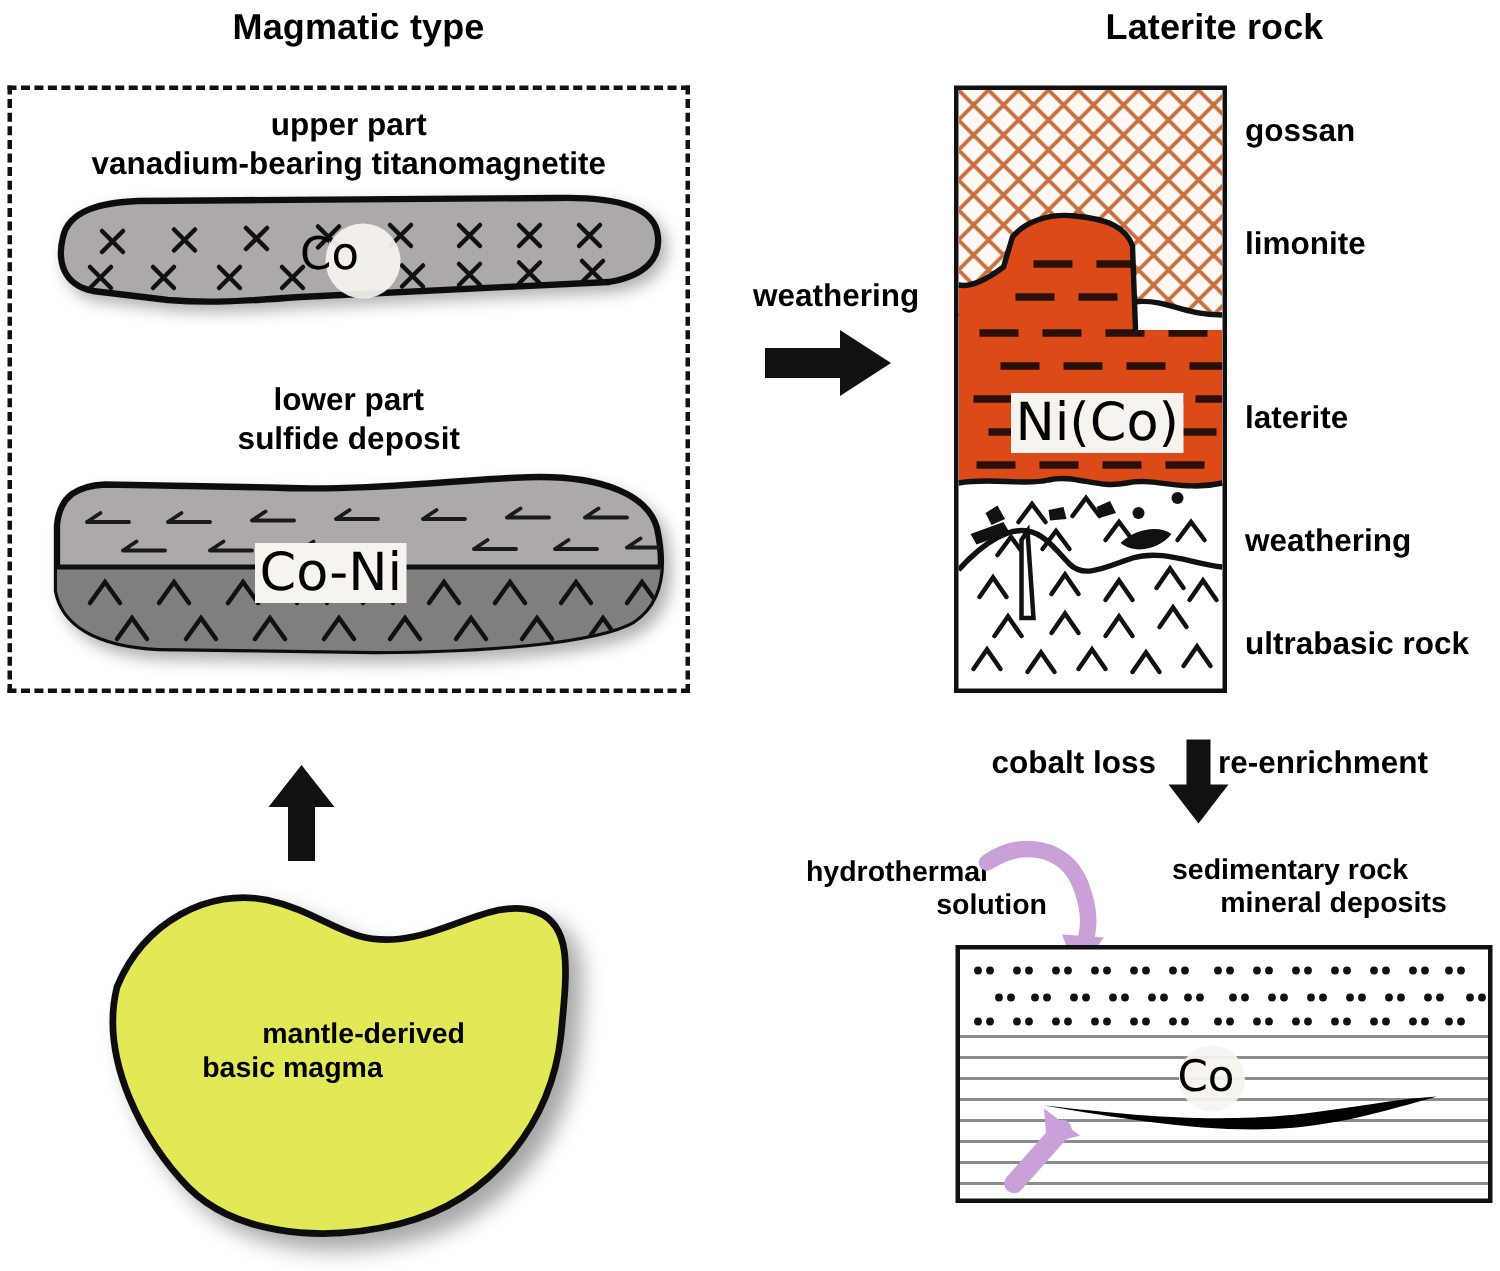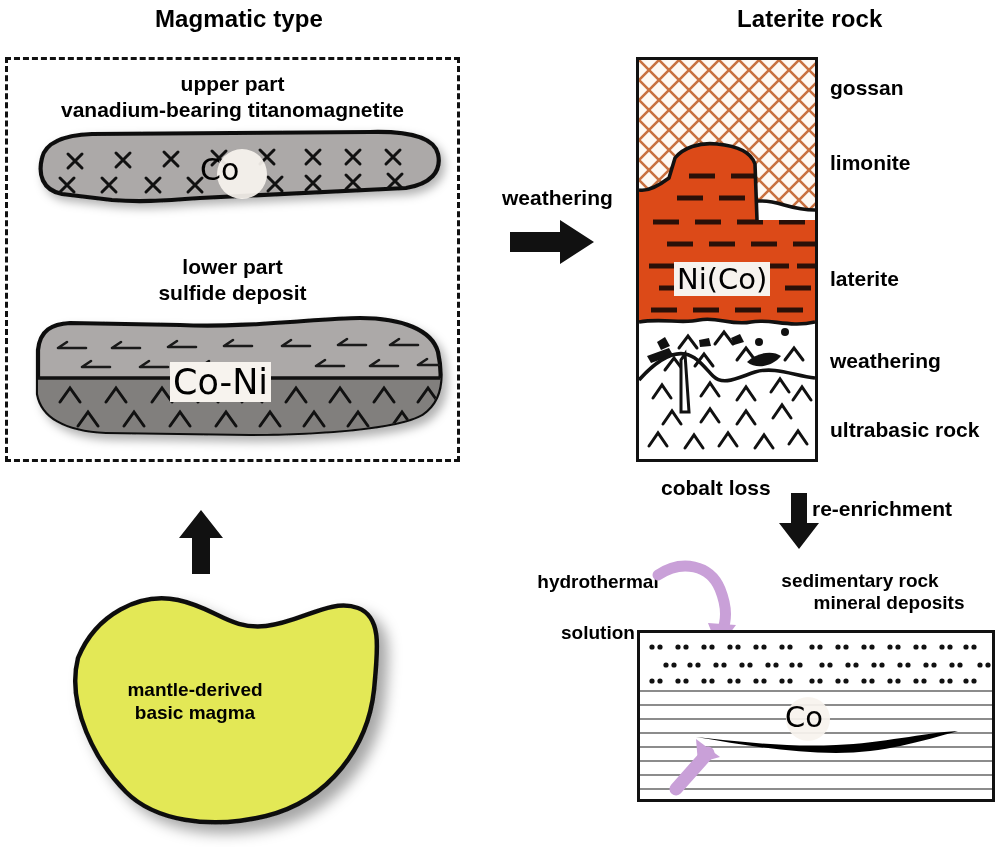--- a/index.html
+++ b/index.html
@@ -250,21 +250,21 @@
     <path d="M98,364 l9,-13 l9,13"></path>
     <path d="M134,358 l9,-13 l9,13"></path>
     <path d="M10,386 l9,-13 l9,13"></path>
     <path d="M46,388 l9,-13 l9,13"></path>
     <path d="M80,386 l9,-13 l9,13"></path>
     <path d="M116,388 l9,-13 l9,13"></path>
     <path d="M150,384 l9,-13 l9,13"></path>
   </g>
 </svg>
 </div>
-<div class="abs chip" style="left:674px;top:262px;font-size:29px;">Ni(Co)</div>
+<div class="abs chip" style="left:674px;top:262px;font-size:35px;">Ni(Co)</div>
 
 <div class="abs lbl" style="left:830px;top:76px;">gossan</div>
 <div class="abs lbl" style="left:830px;top:151px;">limonite</div>
 <div class="abs lbl" style="left:830px;top:267px;">laterite</div>
 <div class="abs lbl" style="left:830px;top:349px;">weathering</div>
 <div class="abs lbl" style="left:830px;top:418px;">ultrabasic rock</div>
 
 <div class="abs" style="left:176px;top:508px;">
 <svg width="50" height="68" viewBox="0 0 50 68">
   <path d="M25,2 L47,30 L34,30 L34,66 L16,66 L16,30 L3,30 Z" fill="#111"></path>
@@ -277,33 +277,33 @@
     <filter id="sh3" x="-20%" y="-20%" width="160%" height="160%">
       <feDropShadow dx="9" dy="9" stdDeviation="7" flood-color="#000" flood-opacity="0.35"></feDropShadow>
     </filter>
   </defs>
   <path d="M48,72 C66,28 110,6 148,14 C186,22 200,44 236,40
            C272,36 300,12 328,22 C352,31 348,62 344,104
            C338,160 300,214 236,230 C178,244 124,234 96,206
            C66,176 36,120 48,72 Z" fill="#E3E856" stroke="#111" stroke-width="4.5" stroke-linejoin="round" filter="url(#sh3)"></path>
 </svg>
 </div>
-<div class="abs lbl2" style="left:80px;top:679px;width:230px;">mantle-derived</div>
+<div class="abs lbl2" style="left:80px;top:679px;width:230px;text-align:right;">mantle-derived</div>
 <div class="abs lbl2" style="left:80px;top:702px;width:230px;">basic magma</div>
 
-<div class="abs lbl" style="left:661px;top:476px;">cobalt loss</div>
+<div class="abs lbl" style="left:661px;top:497px;">cobalt loss</div>
 <div class="abs lbl" style="left:812px;top:497px;">re-enrichment</div>
 <div class="abs" style="left:776px;top:491px;">
 <svg width="46" height="60" viewBox="0 0 46 60">
   <path d="M15,2 L31,2 L31,32 L43,32 L23,58 L3,32 L15,32 Z" fill="#111"></path>
 </svg>
 </div>
 
 <div class="abs lbl2" style="left:498px;top:571px;width:200px;">hydrothermal</div>
-<div class="abs lbl2" style="left:498px;top:622px;width:200px;">solution</div>
+<div class="abs lbl2" style="left:498px;top:593px;width:200px;text-align:right;">solution</div>
 
 <div class="abs" style="left:648px;top:553px;">
 <svg width="110" height="105" viewBox="0 0 110 105">
   <path d="M10,22 C34,6 62,12 72,36 C80,56 78,68 74,80" fill="none" stroke="#C9A0D8" stroke-width="11" stroke-linecap="round"></path>
   <path d="M60,70 L88,72 L70,96 Z" fill="#C9A0D8"></path>
 </svg>
 </div>
 
 <div class="abs lbl2" style="left:720px;top:570px;width:280px;">sedimentary rock</div>
 <div class="abs lbl2" style="left:749px;top:592px;width:280px;">mineral deposits</div>

